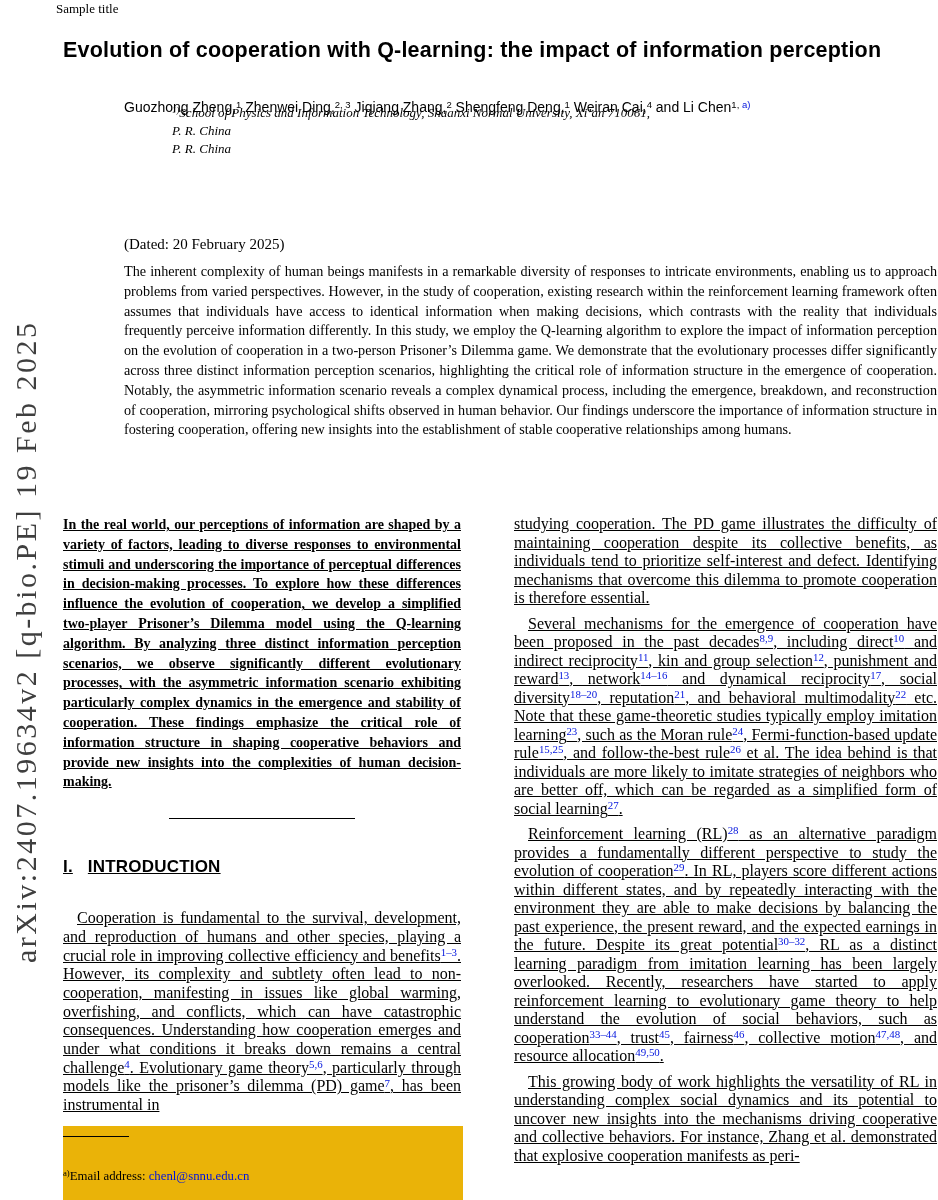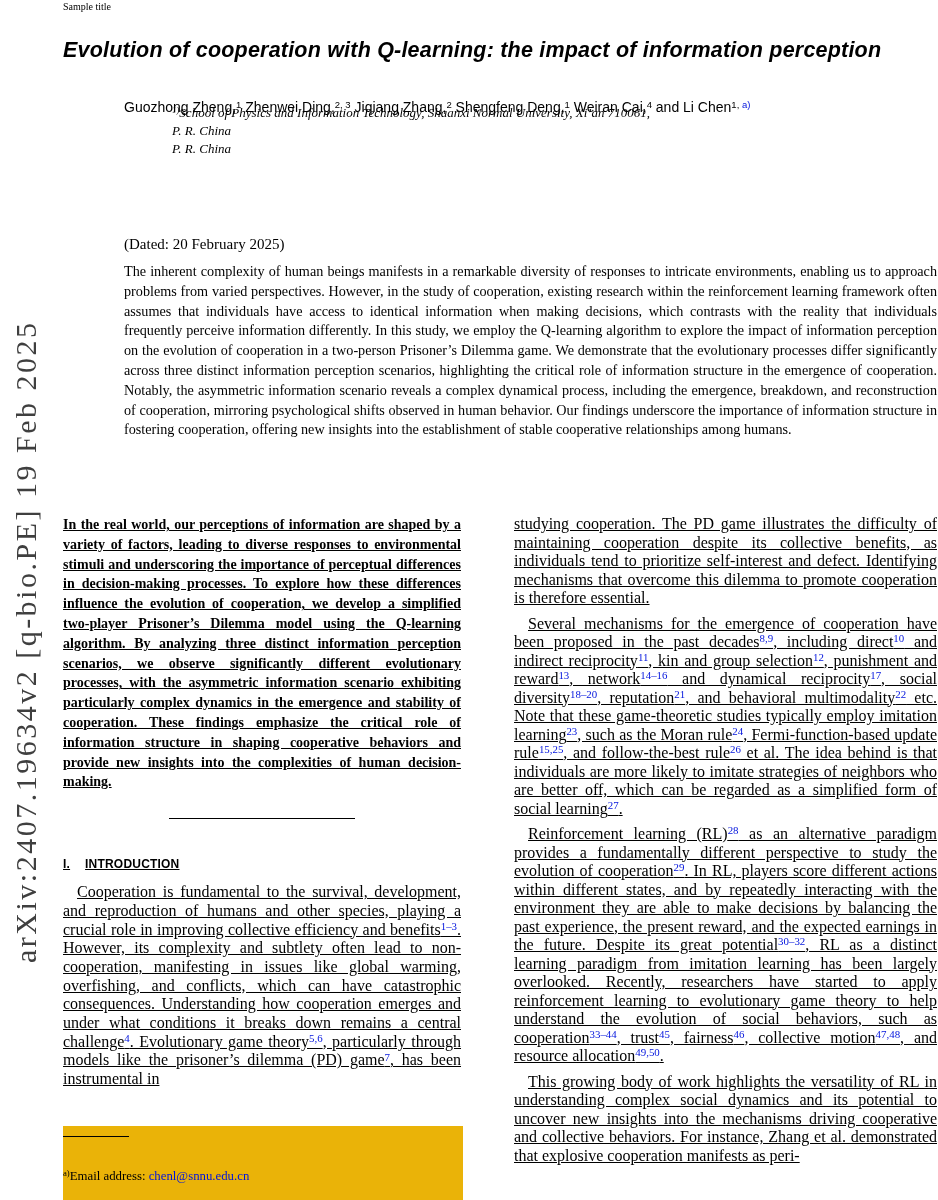--- a/index.html
+++ b/index.html
@@ -19,42 +19,41 @@
     font-size:68%;
     line-height:0;
     position:relative;
     vertical-align:baseline;
     top:-0.45em;
   }
   sup.ref{color:var(--link-blue);}
   .link{color:var(--link-blue);}
 
   .running-header{
-    position:absolute;left:63px;top:1px;
-    font-size:10px;
+    position:absolute;left:56px;top:1px;
+    font-size:13px;
   }
   .arxiv-watermark{
     position:absolute;left:9px;top:963px;
     transform:rotate(-90deg);
     transform-origin:0 0;
     font-family:"Liberation Serif", serif;
     font-size:30px;
     letter-spacing:2.5px;
     color:var(--watermark-color);
     white-space:nowrap;
   }
 
   .paper-title{
     position:absolute;left:63px;top:34px;width:845px;
     font-family:"Liberation Sans", sans-serif;
     font-weight:bold;
     font-size:21.5px;
     line-height:32px;
     letter-spacing:0.2px;
-    font-style:italic;
   }
   .authors{
     position:absolute;left:124px;top:99px;
     font-family:"Liberation Sans", sans-serif;
     font-size:14px;
     white-space:nowrap;
   }
   .affiliations{
     position:absolute;left:124px;top:104px;
     font-style:italic;
@@ -91,23 +90,23 @@
     hyphens:auto;
   }
   .section-rule{
     width:186px;
     border:none;
     border-top:1.4px solid #000;
     margin:26px auto 38px auto;
   }
   .section-heading{
     font-family:"Liberation Sans", sans-serif;
-    font-size:12px;
+    font-size:17px;
     font-weight:bold;
-    margin:0 0 12px 0;
+    margin:0 0 32px 0;
     letter-spacing:0.2px;
   }
   .sec-title{margin-left:15px;}
   .body-par{
     font-size:16px;
     line-height:18.7px;
     text-align:justify;
     hyphens:auto;
     margin:0 0 7px 0;
   }

